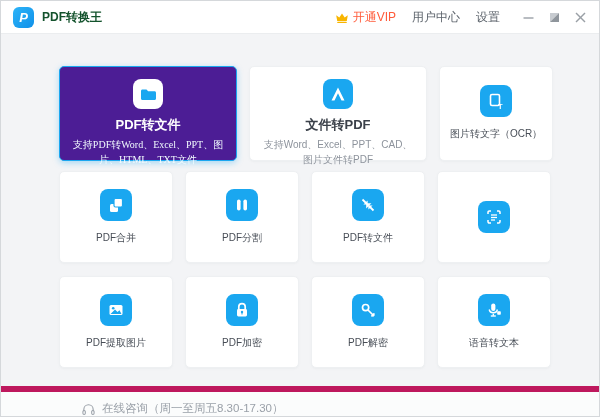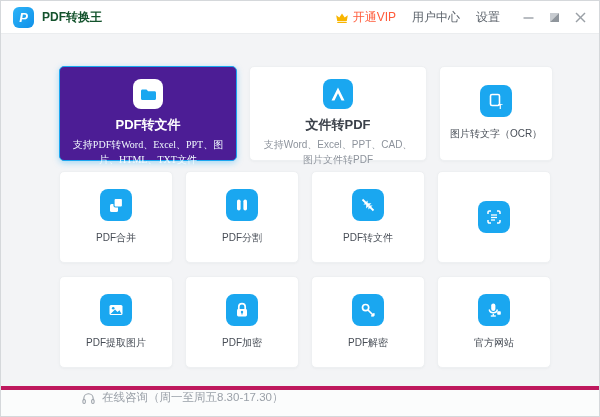--- a/index.html
+++ b/index.html
@@ -49,22 +49,22 @@
   .tile-light { background:#ffffff; }
   .card-small .tile, .card-ocr .tile { width:32px; height:32px; }
   .card-title { font-size:13px; font-weight:bold; color:#3b414a; margin-top:7px; }
   .card-active .card-title { color:#ffffff; }
   .card-desc { font-size:10px; color:#8d939c; margin-top:4px; line-height:1.45; padding:0 10px; }
   .card-active .card-desc { color:#f2fbff;font-family:Liberation Serif, serif; }
   .card-label { font-size:10px; color:#474d56; margin-top:10px; line-height:1.45; padding:0 8px;text-align:right; }
   
   .footer {
     position:absolute; left:0; right:0; bottom:0; height:30px;
-    background:#fbfcfc; border-top:4px solid #be185d;
-    display:flex; align-items:flex-start; justify-content:space-between;
+    background:#fbfcfc; border-top:6px solid #be185d;
+    display:flex; align-items:flex-end; justify-content:space-between;
     padding:0 42px 0 80px;
   }
   .footer-item { display:flex; align-items:center; gap:6px; font-size:11.5px; color:#9aa0a8; cursor:pointer; white-space:nowrap; }
   .footer-item .url { color:#9aa0a8; }
   svg { display:block; }
 </style>
 </head>
 <body>
 
 <div class="window">
@@ -228,21 +228,21 @@
       <div class="card card-small">
         <div class="tile">
           <svg width="20" height="20" viewBox="0 0 20 20">
             <rect x="7.2" y="3.5" width="4.2" height="7.5" rx="2.1" fill="#ffffff"></rect>
             <path d="M5.2 9.5 a4.2 4.2 0 0 0 8.2 0" fill="none" stroke="#ffffff" stroke-width="1.4"></path>
             <line x1="9.3" y1="13.8" x2="9.3" y2="15.8" stroke="#ffffff" stroke-width="1.4"></line>
             <line x1="6.8" y1="16" x2="11.8" y2="16" stroke="#ffffff" stroke-width="1.4"></line>
             <rect x="13.2" y="11.2" width="3.6" height="3.6" rx="0.8" fill="#ffffff"></rect>
           </svg>
         </div>
-        <div class="card-label">官方网站</div>
+        <div class="card-label">语音转文本</div>
       </div>
     </div>
   </div>
 
   <div class="footer">
     <div class="footer-item">
       <span>
         <svg width="15" height="14" viewBox="0 0 16 15">
           <path d="M3 10 V8 a5 5 0 0 1 10 0 v2" fill="none" stroke="#9aa0a8" stroke-width="1.2"></path>
           <rect x="2" y="9" width="2.6" height="4.4" rx="1.3" fill="none" stroke="#9aa0a8" stroke-width="1.1"></rect>

